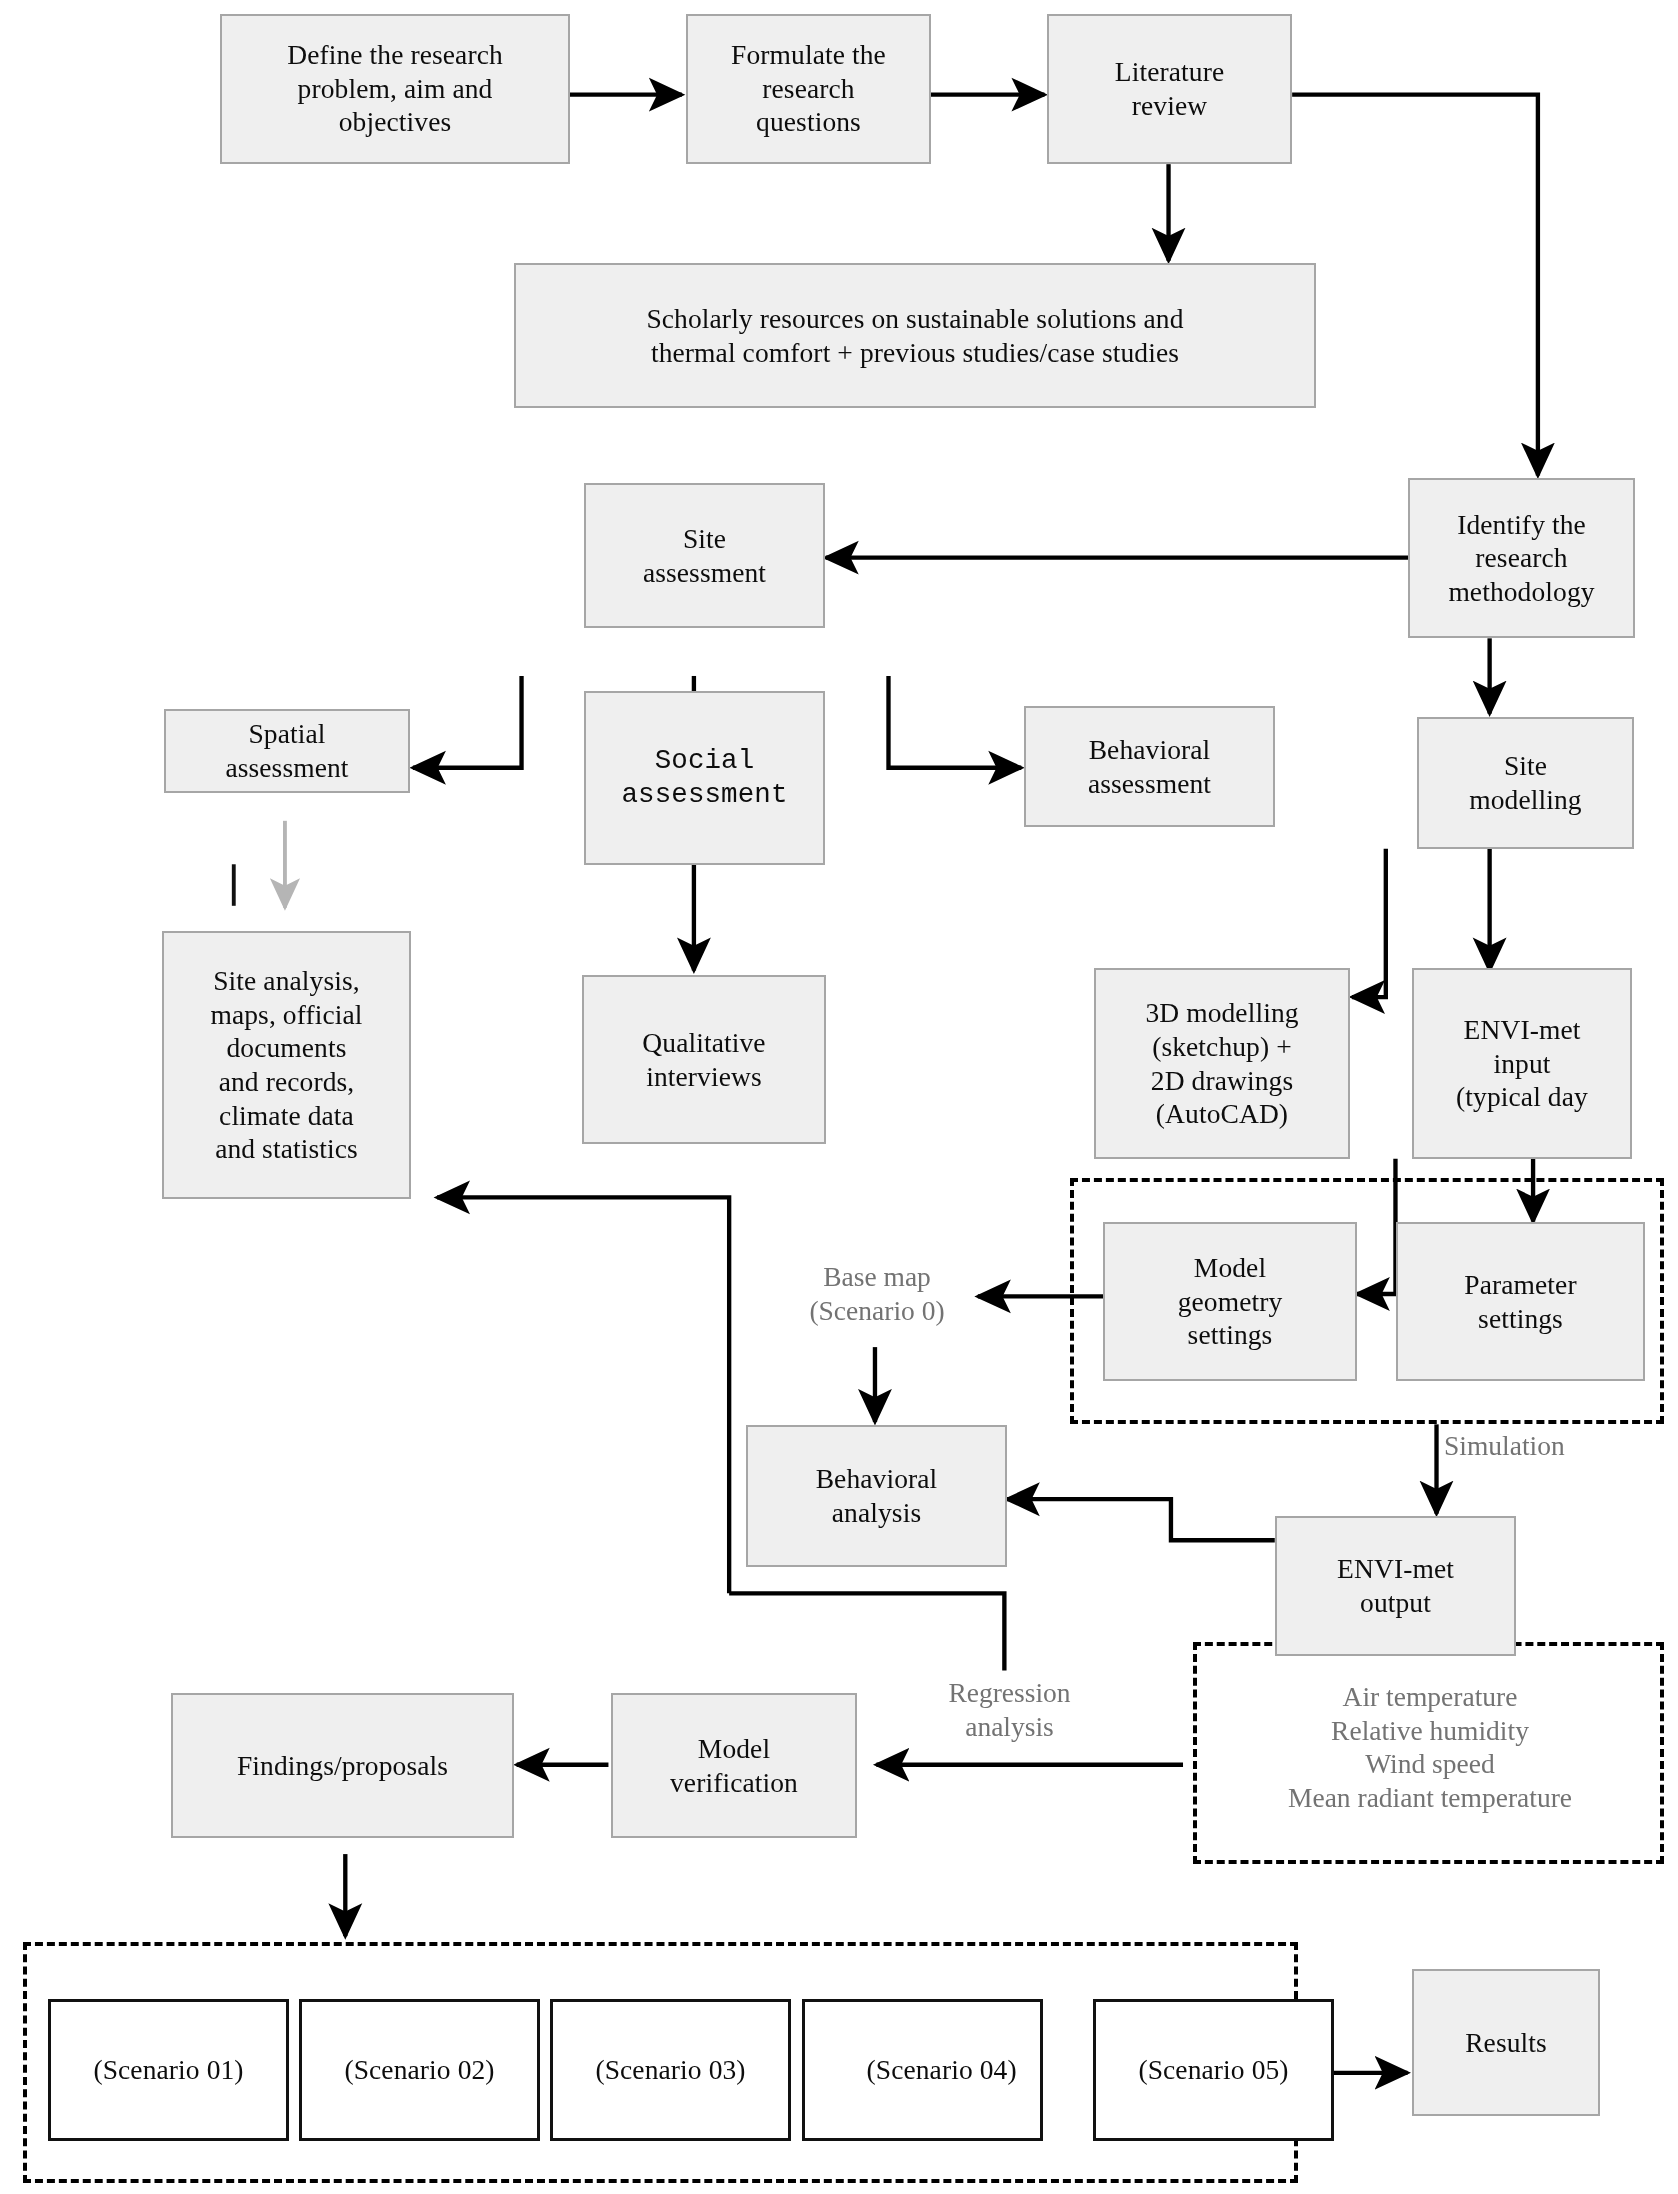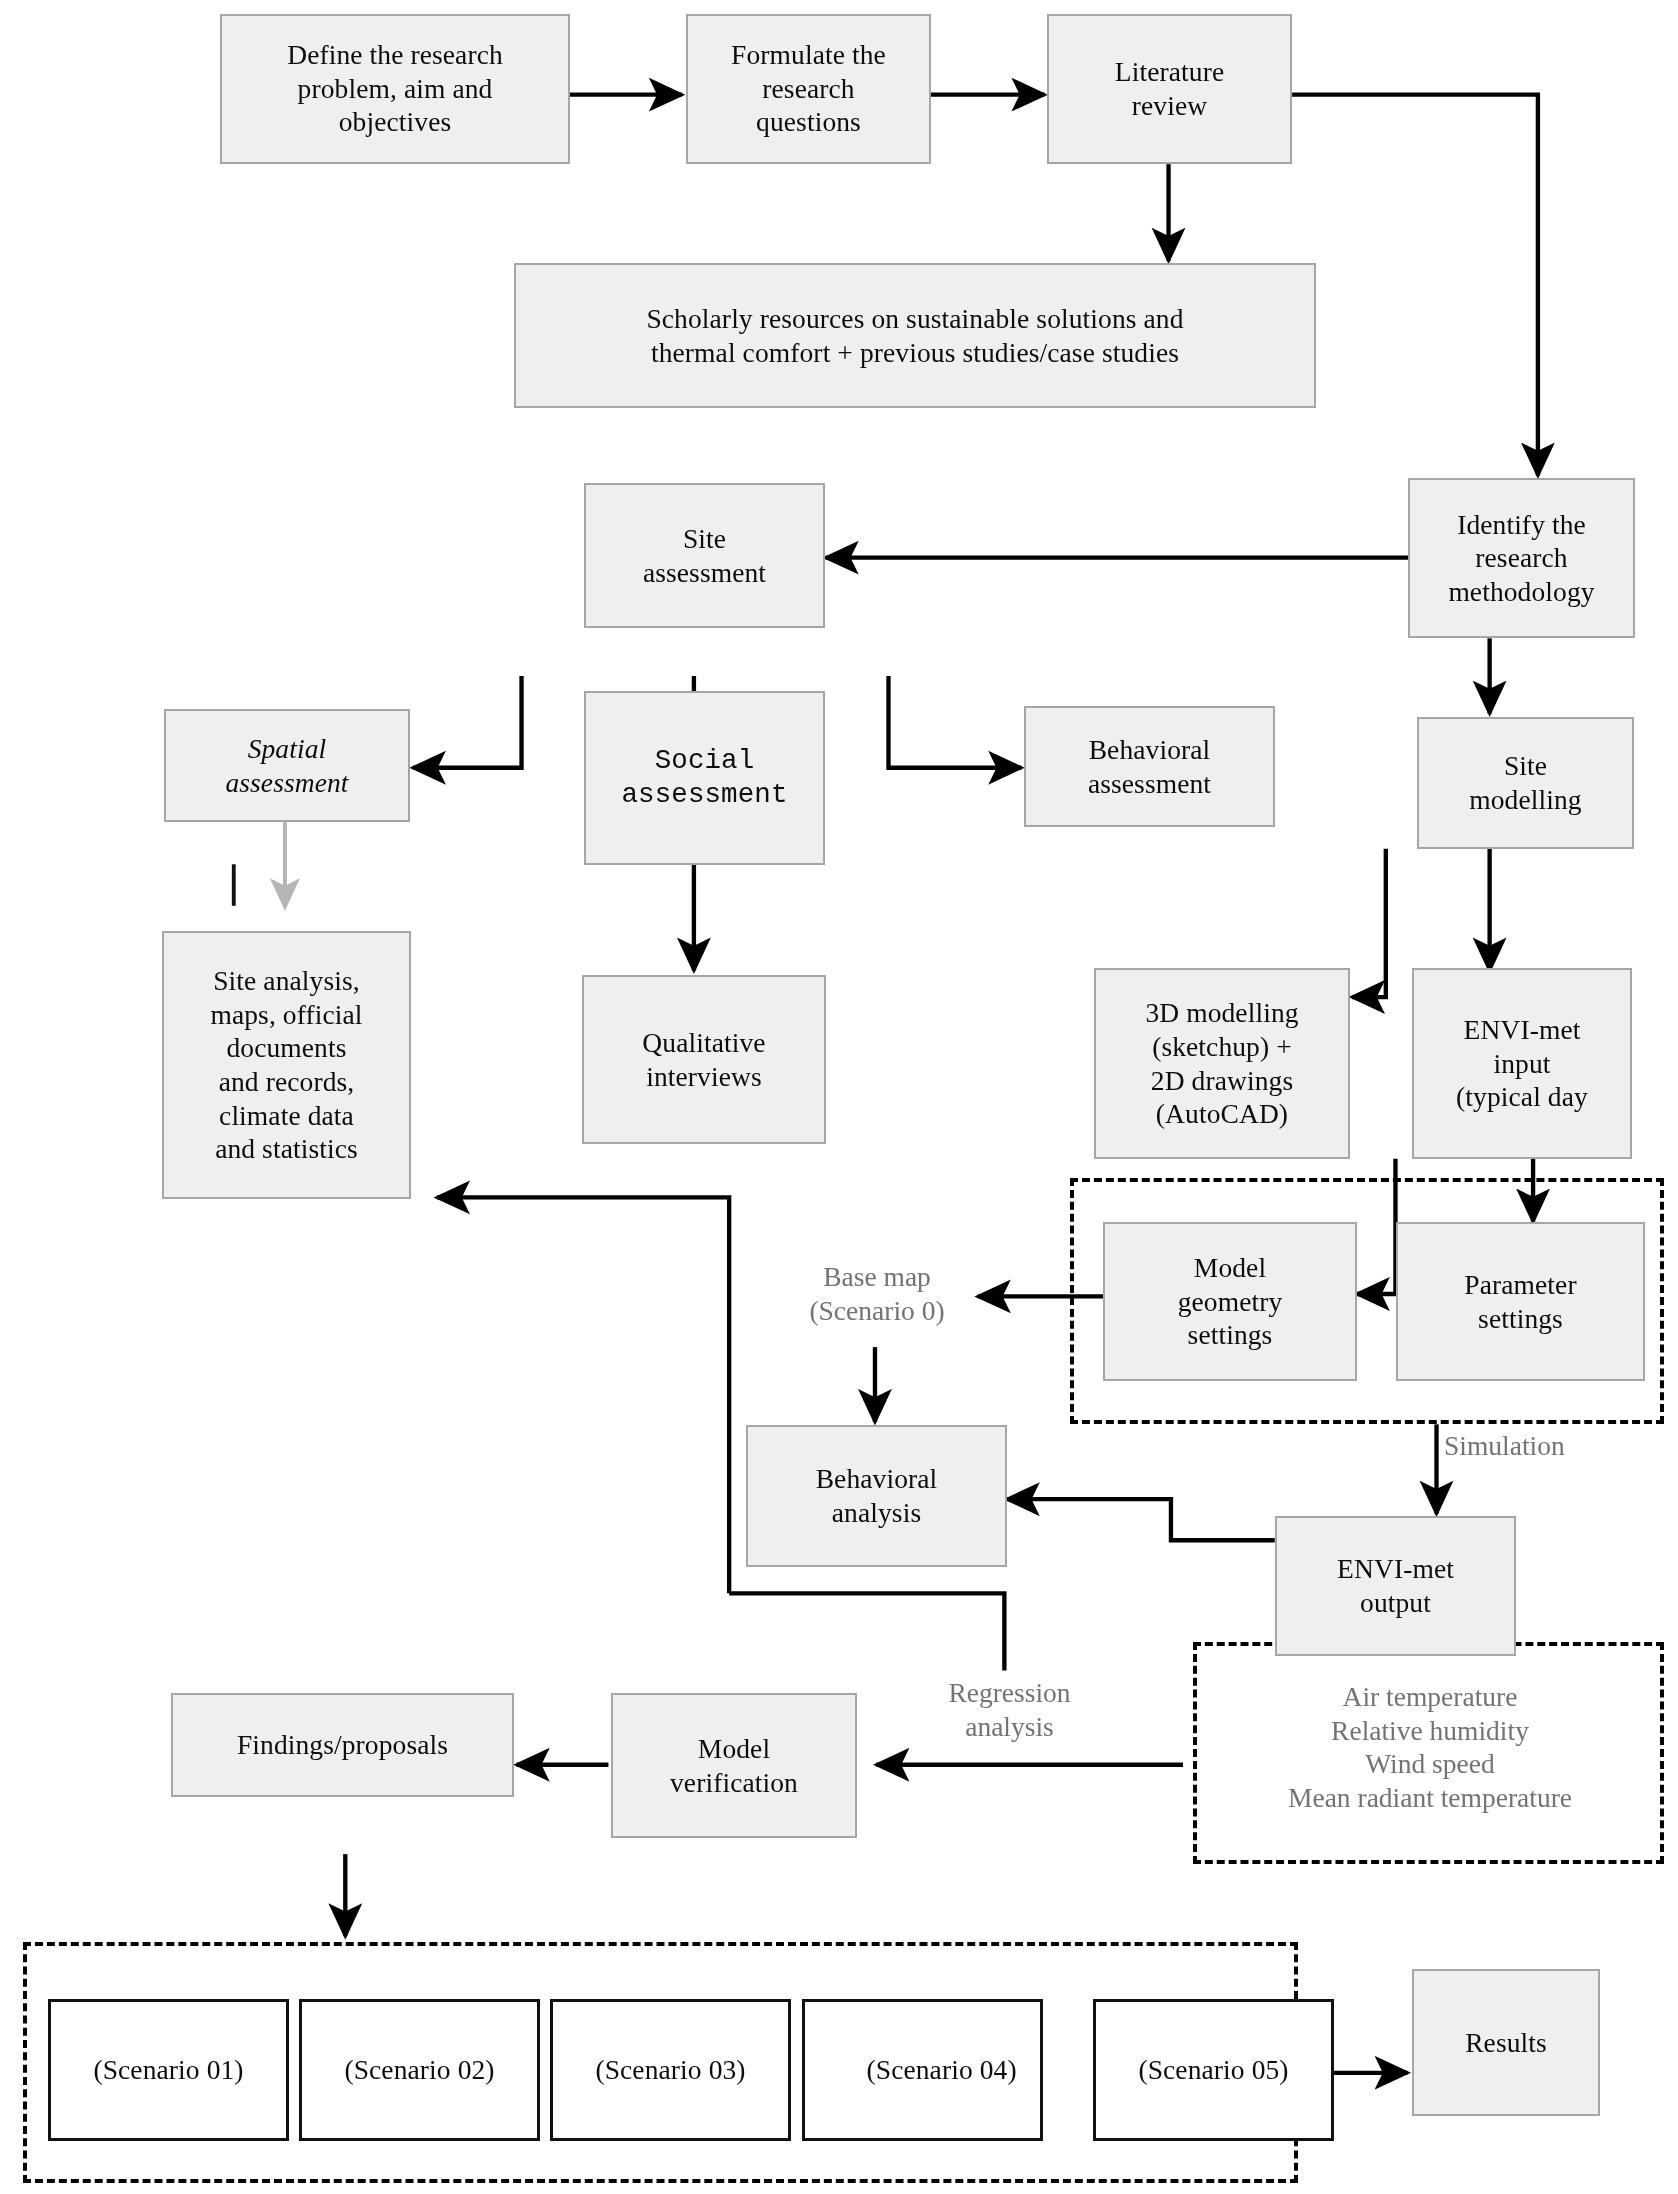--- a/index.html
+++ b/index.html
@@ -144,21 +144,21 @@
   <div class="node" style="left:514px; top:263px; width:802px; height:145px;">Scholarly resources on sustainable solutions and
 thermal comfort + previous studies/case studies</div>
 
   <div class="node" style="left:1408px; top:478px; width:227px; height:160px;">Identify the
 research
 methodology</div>
 
   <div class="node" style="left:584px; top:483px; width:241px; height:145px;">Site
 assessment</div>
 
-  <div class="node" style="left:164px; top:709px; width:246px; height:113px;font-style:italic;">Spatial
+  <div class="node" style="left:164px; top:709px; width:246px; height:84px;">Spatial
 assessment</div>
 
   <div class="node" style="left:584px; top:691px; width:241px; height:174px;font-family:Liberation Mono, monospace;">Social
 assessment</div>
 
   <div class="node" style="left:1024px; top:706px; width:251px; height:121px;">Behavioral
 assessment</div>
 
   <div class="node" style="left:1417px; top:717px; width:217px; height:132px;">Site
 modelling</div>
@@ -191,21 +191,21 @@
 
   <div class="node" style="left:746px; top:1425px; width:261px; height:142px;">Behavioral
 analysis</div>
 
   <div class="node" style="left:1275px; top:1516px; width:241px; height:140px;">ENVI-met
 output</div>
 
   <div class="node" style="left:611px; top:1693px; width:246px; height:145px;">Model
 verification</div>
 
-  <div class="node" style="left:171px; top:1693px; width:343px; height:104px;">Findings/proposals</div>
+  <div class="node" style="left:171px; top:1693px; width:343px; height:145px;">Findings/proposals</div>
 
   <div class="node" style="left:1412px; top:1969px; width:188px; height:147px;">Results</div>
 
   <div class="node plain" style="left:48px; top:1999px; width:241px; height:142px;">(Scenario 01)</div>
   <div class="node plain" style="left:299px; top:1999px; width:241px; height:142px;">(Scenario 02)</div>
   <div class="node plain" style="left:550px; top:1999px; width:241px; height:142px;">(Scenario 03)</div>
   <div class="node plain" style="left:802px; top:1999px; width:241px; height:142px;padding-left:43px;">(Scenario 04)</div>
   <div class="node plain" style="left:1053px; top:1999px; width:241px; height:142px;margin-left:40px;">(Scenario 05)</div>
 
   <div class="label" style="left:773px; top:1260px; width:208px;">Base map

